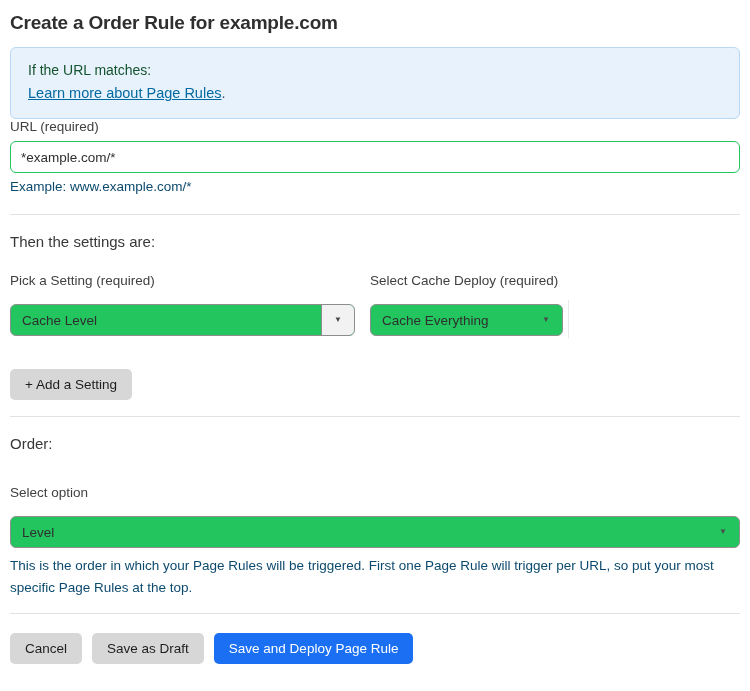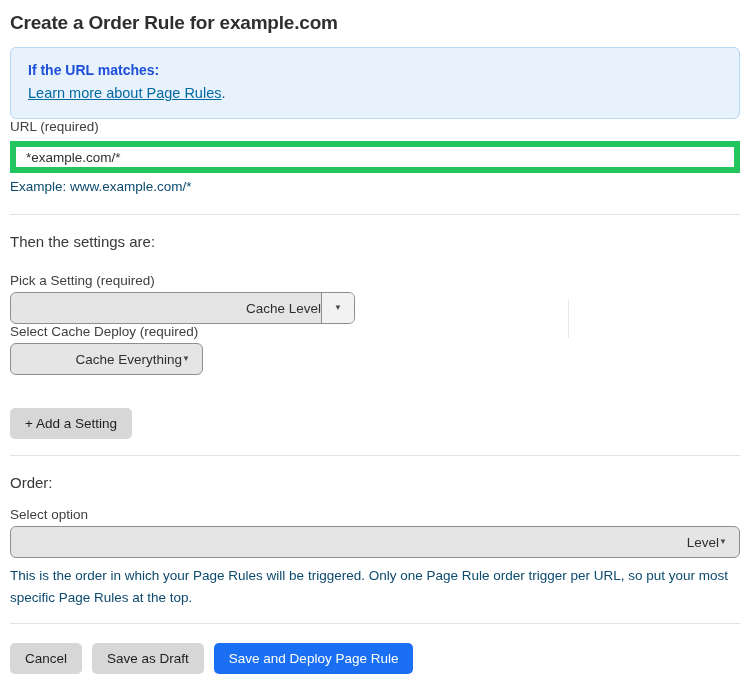--- a/index.html
+++ b/index.html
@@ -17,71 +17,71 @@
   }
 
   .info-box {
     margin-top: 13px;
     background: #e8f2fc;
     border: 1px solid #b9d8f3;
     border-radius: 6px;
     padding: 11px 17px 13px 17px;
     font-size: 14.5px; line-height: 23px; color: #2c4c82;
   }
-  .info-heading { font-weight: 700; font-size: 14px; color: #1d4ed8; }
+  .info-heading { font-weight: 400; font-size: 14px; color: #14532d; }
   .info-link { color: #0369a1; text-decoration: underline; cursor: pointer; }
   .info-period { color: #2c4c82; }
 
   .field-label { font-size: 13.5px; color: #404040; }
   .url-label { display: block; margin-top: 0; margin-bottom: 7px; }
 
   .text-input {
     display: block; width: 100%; height: 32px;
-    border: 6px solid #22c55e; border-radius: 0;
+    border: 1px solid #22c55e; border-radius: 6px;
     padding: 0 10px; font-size: 13.5px; color: #2f2f2f;
     font-family: "Liberation Sans", sans-serif;
     outline: none; background: #fff;
   }
 
   .helper-text { margin-top: 6px; font-size: 13.5px; color: #0c4a6e; }
 
   .divider { border: none; border-top: 1px solid #e2e2e2; margin: 20px 0 0 0; }
 
   .section-heading { font-size: 15px; font-weight: 400; color: #383838; margin: 18px 0 0 0; }
 
-  .settings-row { display: flex; margin-top: 23px; position: relative; flex-direction: column; }
+  .settings-row { display: flex; margin-top: 23px; position: relative; }
   .setting-col-1 { width: 345px; margin-right: 15px; }
   .setting-col-2 { width: 193px; }
 
   .select-box {
-    margin-top: 4px; height: 32px;
+    margin-top: 16px; height: 32px;
     border: 1px solid #8e8e8e; border-radius: 6px;
-    background: #e5e5e5; display: flex; align-items: center;
-    font-size: 13.5px; color: #2f2f2f; cursor: pointer; overflow: hidden; text-align: right;
+    background: #22c55e; display: flex; align-items: center;
+    font-size: 13.5px; color: #2f2f2f; cursor: pointer; overflow: hidden;
   }
   .select-value { padding-left: 11px; flex: 1; white-space: nowrap; }
   .select-arrow-seg {
     width: 33px; align-self: stretch; flex: none;
     border-left: 1px solid #8e8e8e; background: #f2f2f2;
     display: flex; align-items: center; justify-content: center;
   }
   .arrow { font-size: 8px; color: #4c4c4c; line-height: 1; }
   .inline-arrow { padding-right: 12px; flex: none; }
   .col-divider { position: absolute; left: 558px; top: 27px; width: 1px; height: 38px; background: #e9e9e9; }
 
   .btn {
     border: none; border-radius: 5px; height: 31px;
     font-size: 13.5px; font-family: "Liberation Sans", sans-serif;
     padding: 0 15px; cursor: pointer; white-space: nowrap;
   }
   .btn-gray { background: #d7d7d7; color: #1e1e1e; }
   .btn-blue { background: #1a6ff2; color: #ffffff; }
   .add-btn { margin-top: 33px; height: 31px; }
 
-  .order-label { display: block; margin-top: 16px; }
+  .order-label { display: block; margin-top: 33px; }
   .full-select { width: 100%; }
   .order-helper { margin-top: 7px; line-height: 22px; }
 
   .actions { display: flex; gap: 10px; margin-top: 19px; }
 </style>
 </head>
 <body>
 
 <div class="page">
 
@@ -124,21 +124,21 @@
 
   <hr class="divider" style="margin-top:16px;">
 
   <h2 class="section-heading">Order:</h2>
 
   <label class="field-label order-label">Select option</label>
   <div class="select-box full-select">
     <span class="select-value">Level</span>
     <span class="arrow inline-arrow">▼</span>
   </div>
-  <div class="helper-text order-helper">This is the order in which your Page Rules will be triggered. Only one Page Rule order trigger per URL, so put your most specific Page Rules at the top.</div>
+  <div class="helper-text order-helper">This is the order in which your Page Rules will be triggered. First one Page Rule will trigger per URL, so put your most specific Page Rules at the top.</div>
 
   <hr class="divider" style="margin-top:14px;">
 
   <div class="actions">
     <button class="btn btn-gray">Cancel</button>
     <button class="btn btn-gray">Save as Draft</button>
     <button class="btn btn-blue">Save and Deploy Page Rule</button>
   </div>
 
 </div>

